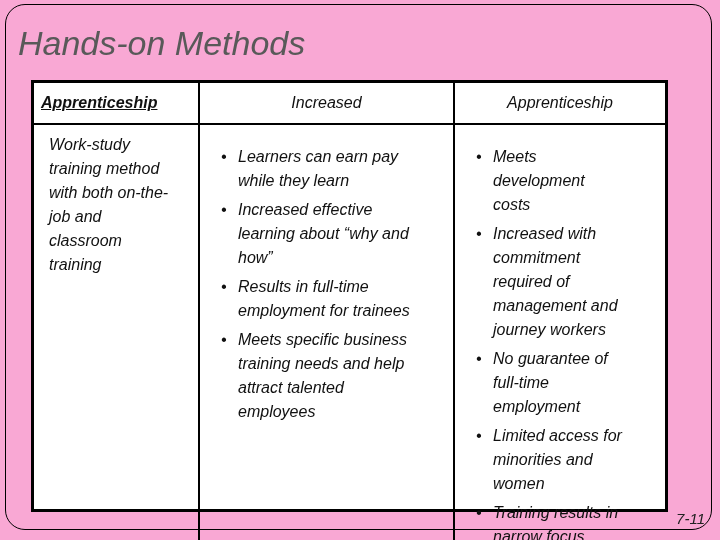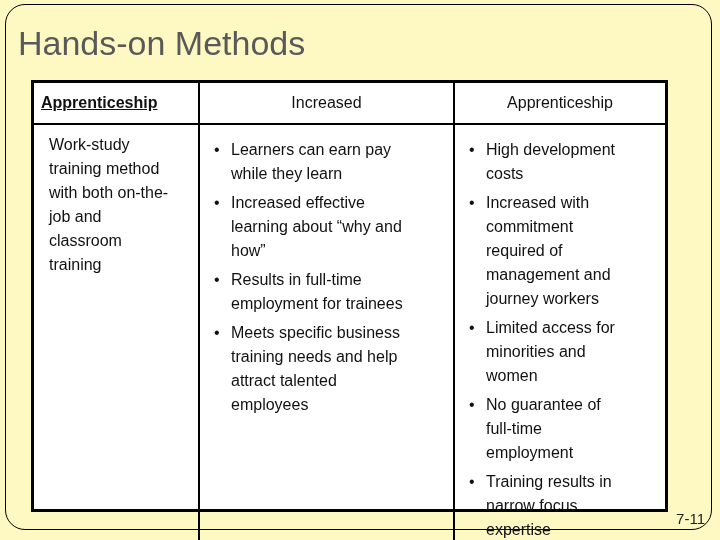--- a/index.html
+++ b/index.html
@@ -8,21 +8,22 @@
     width: 720px;
     height: 540px;
     background: #ffffff;
     font-family: "Liberation Sans", sans-serif;
     overflow: hidden;
   }
   .slide {
     position: relative;
     width: 720px;
     height: 540px;
-    background: #fef9c3;
+    background: #f9a8d4;
+    font-style: italic;
   }
   .frame {
     position: absolute;
     left: 5px;
     top: 4px;
     width: 707px;
     height: 526px;
     border: 1.5px solid #000000;
     border-radius: 20px;
     box-sizing: border-box;
@@ -68,21 +69,21 @@
     font-weight: bold;
     text-decoration: underline;
   }
   .col-divider {
     border-right: 2px solid #000000;
   }
   .method-cell {
     padding: 8px 26px 0 15px;
   }
   ul.bullets {
-    margin: 5px;
+    margin: 12px;
     padding: 8px 30px 0 0;
     list-style: none;
   }
   ul.bullets li {
     position: relative;
     padding-left: 26px;
     margin-bottom: 5px;
   }
   ul.bullets li::before {
     content: "\2022";
@@ -121,24 +122,24 @@
       <ul class="bullets">
         <li>Learners can earn pay while they learn</li>
         <li>Increased effective learning about “why and how”</li>
         <li>Results in full-time employment for trainees</li>
         <li>Meets specific business training needs and help attract talented employees</li>
       </ul>
     </div>
 
     <div class="cell">
       <ul class="bullets">
-        <li>High development costs</li>
+        <li>Meets development costs</li>
         <li>Increased with commitment required of management and journey workers</li>
+        <li>No guarantee of full-time employment</li>
         <li>Limited access for minorities and women</li>
-        <li>No guarantee of full-time employment</li>
         <li>Training results in narrow focus expertise</li>
       </ul>
     </div>
 
   </div>
 
   <div class="page-number">7-11</div>
 
 </div>
 

